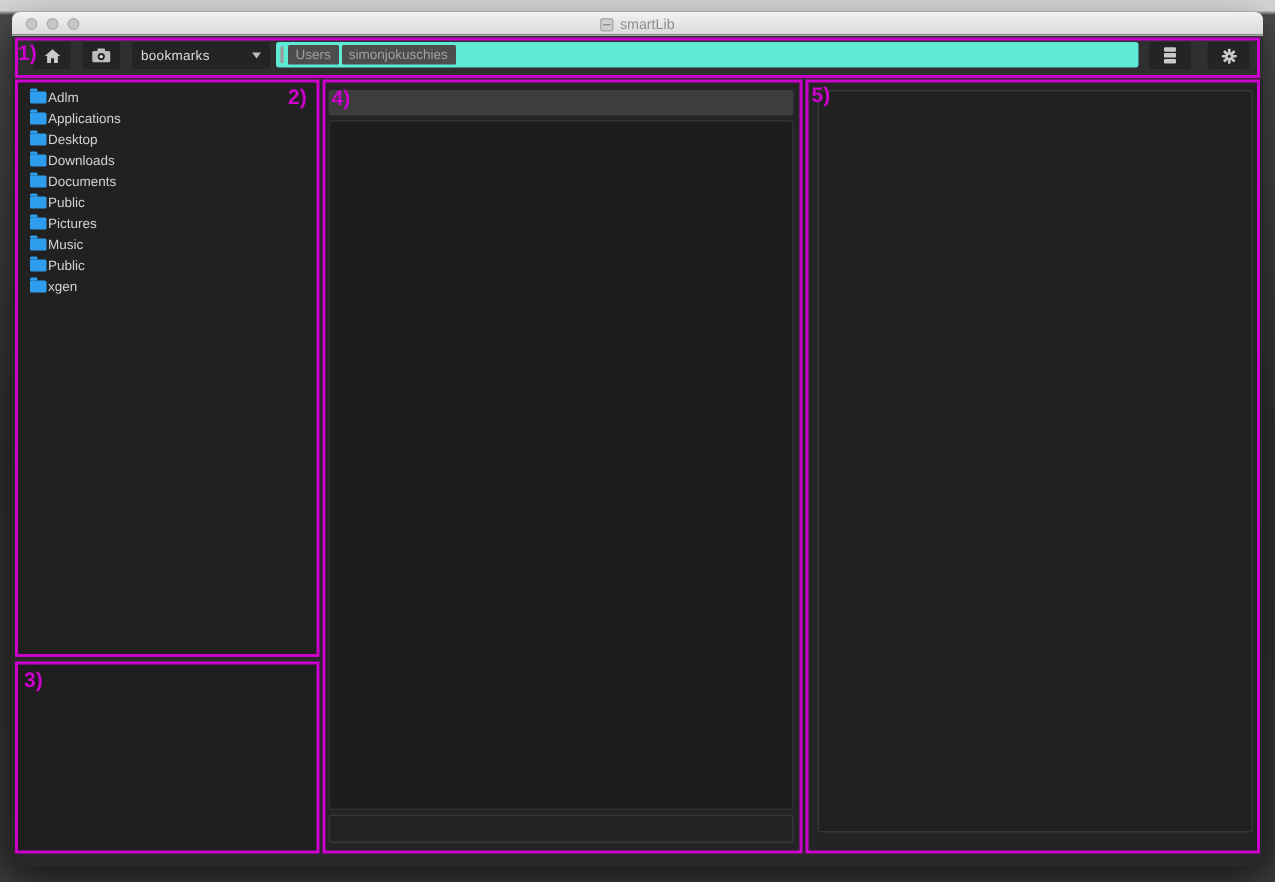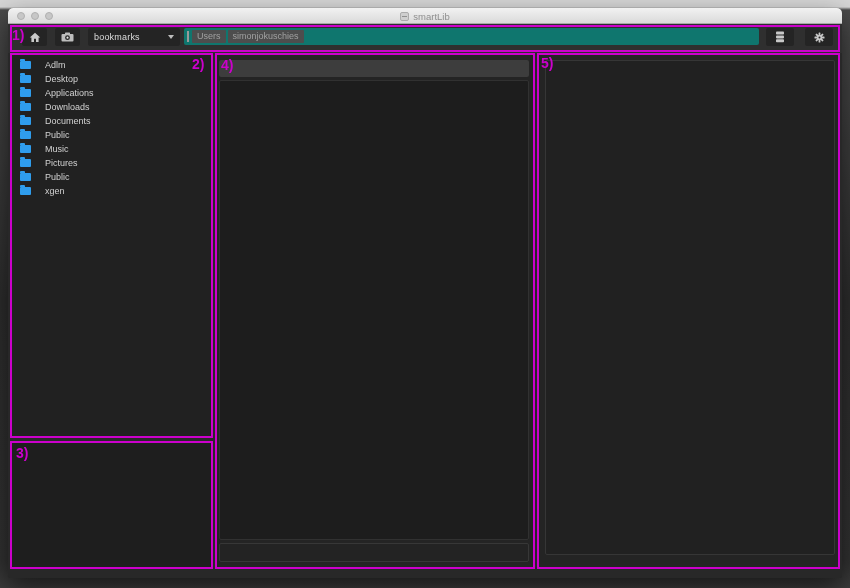--- a/index.html
+++ b/index.html
@@ -27,31 +27,31 @@
   .toolbar{left:0;top:16px;width:834px;height:29px;background:#2f2f2f;}
   .tbtn{position:absolute;box-sizing:border-box;border:none;padding:0;margin:0;
     background:#242424;border-radius:2px;display:flex;align-items:center;justify-content:center;cursor:default;}
   .tbtn svg{display:block;}
   .btn-home{left:14px;top:4px;width:25px;height:18px;}
   .btn-cam{left:47px;top:4px;width:25px;height:18px;}
   .dropdown{left:80px;top:4px;width:92px;height:18px;background:#242424;border-radius:2px;
     display:flex;align-items:center;padding:0 6px;}
   .dd-label{font-size:9px;color:#dcdcdc;letter-spacing:.2px;}
   .chev{margin-left:auto;width:0;height:0;border-left:3px solid transparent;border-right:3px solid transparent;border-top:4px solid #bdbdbd;}
-  .pathfield{left:176px;top:4px;width:575px;height:17px;background:#0f766e;border-radius:2px;
+  .pathfield{left:176px;top:4px;width:575px;height:17px;background:#5eead4;border-radius:2px;
     display:flex;align-items:center;padding-left:3px;}
   .caret{width:2px;height:11px;background:#9a9a9a;margin-right:3px;}
   .token{background:#4d4d4d;color:#a0a0a0;font-size:9px;height:13px;line-height:13px;
     padding:0 5px;margin-right:2px;border-radius:1px;white-space:nowrap;}
   .btn-list{left:758px;top:4px;width:28px;height:18px;}
   .btn-gear{left:797px;top:4px;width:28px;height:18px;}
 
   
   .sidebar{left:4px;top:47px;width:199px;height:381px;background:#212121;padding-top:3px;}
-  .srow{display:flex;align-items:center;height:14px;padding-left:8px;gap:14px;}
+  .srow{display:flex;align-items:center;height:14px;padding-left:8px;gap:1px;}
   .folder{width:11px;height:8px;background:var(--folder-icon,#2f9ded);border-radius:1px;position:relative;flex:0 0 auto;}
   .folder::before{content:"";position:absolute;top:-2px;left:0;width:5px;height:2px;background:inherit;border-radius:1px 1px 0 0;}
   .slabel{font-size:9px;color:#d2d2d2;white-space:nowrap;}
   .preview{left:4px;top:435px;width:199px;height:124px;background:#1e1e1e;}
   .centerbg{left:209px;top:47px;width:316px;height:512px;background:#242424;}
   .chead{left:211px;top:52px;width:310px;height:17px;background:#3d3d3d;border-radius:2px;}
   .clist{left:211px;top:72px;width:310px;height:460px;background:#1d1d1d;border:1px solid #313131;border-radius:2px;}
   .cfoot{left:211px;top:535px;width:310px;height:19px;background:#232323;border:1px solid #373737;border-radius:2px;}
   .rightbg{left:531px;top:47px;width:299px;height:512px;background:#242424;}
   .rinner{left:537px;top:52px;width:290px;height:495px;background:#212121;border:1px solid #363636;border-radius:2px;}
@@ -131,45 +131,45 @@
     </button>
   </div>
 
   <div class="abs sidebar">
     <div class="srow">
       <span class="folder"></span>
       <span class="slabel">Adlm</span>
     </div>
     <div class="srow">
       <span class="folder"></span>
+      <span class="slabel">Applications</span>
+    </div>
+    <div class="srow">
+      <span class="folder"></span>
       <span class="slabel">Desktop</span>
     </div>
     <div class="srow">
       <span class="folder"></span>
-      <span class="slabel">Applications</span>
-    </div>
-    <div class="srow">
-      <span class="folder"></span>
       <span class="slabel">Downloads</span>
     </div>
     <div class="srow">
       <span class="folder"></span>
       <span class="slabel">Documents</span>
     </div>
     <div class="srow">
       <span class="folder"></span>
       <span class="slabel">Public</span>
     </div>
     <div class="srow">
       <span class="folder"></span>
+      <span class="slabel">Pictures</span>
+    </div>
+    <div class="srow">
+      <span class="folder"></span>
       <span class="slabel">Music</span>
-    </div>
-    <div class="srow">
-      <span class="folder"></span>
-      <span class="slabel">Pictures</span>
     </div>
     <div class="srow">
       <span class="folder"></span>
       <span class="slabel">Public</span>
     </div>
     <div class="srow">
       <span class="folder"></span>
       <span class="slabel">xgen</span>
     </div>
   </div>

